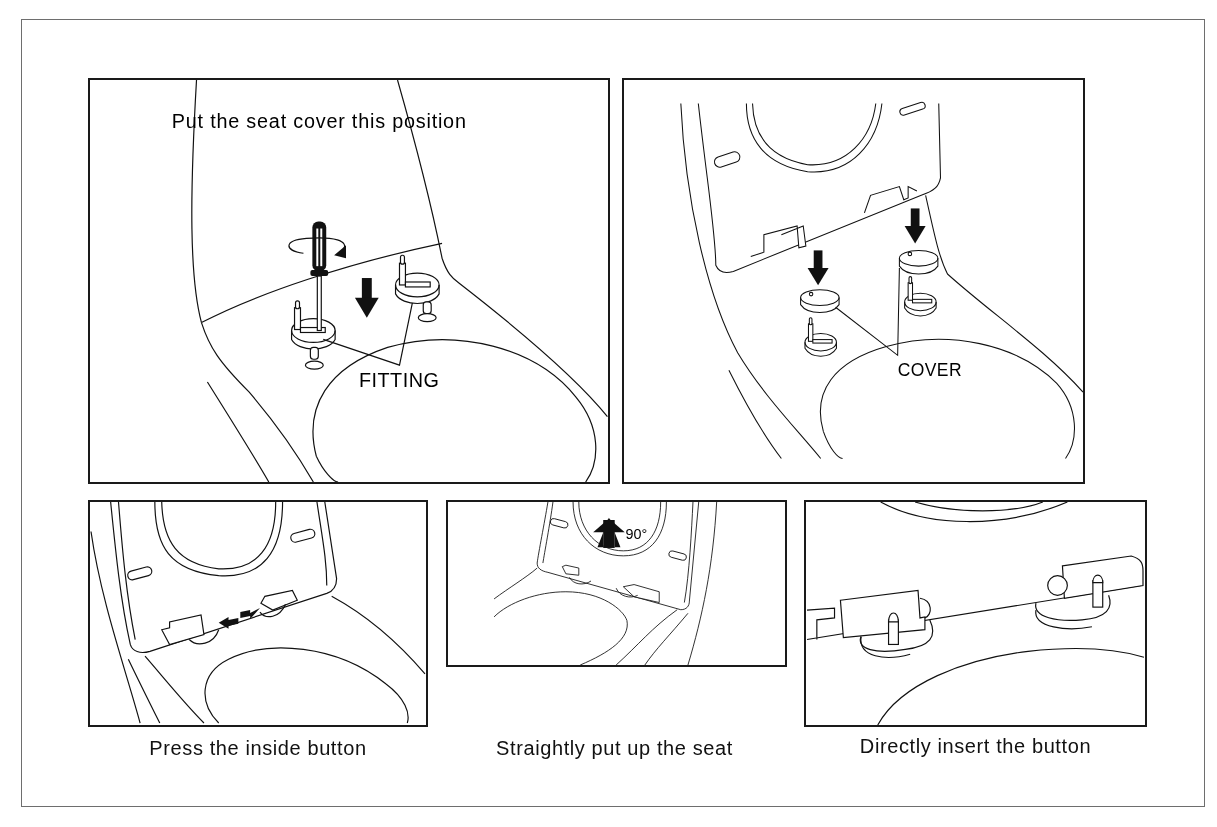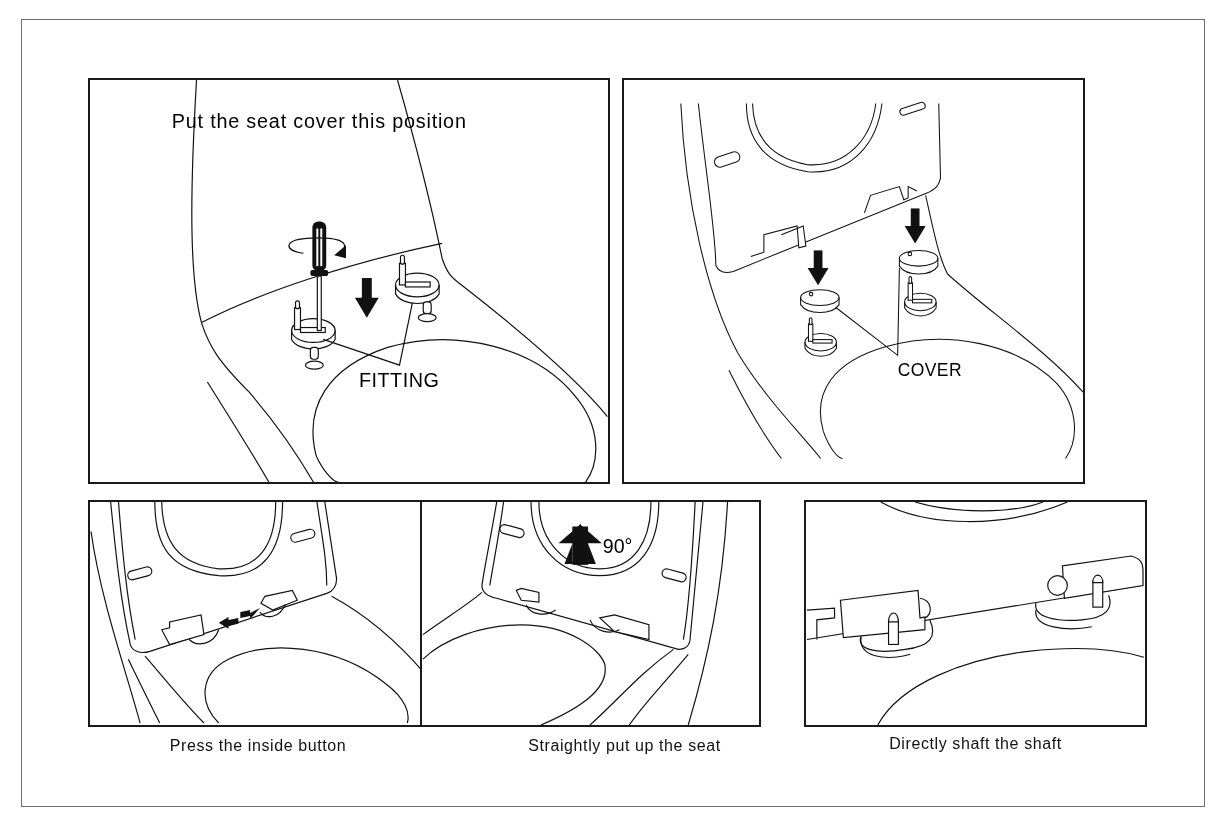--- a/index.html
+++ b/index.html
@@ -1,28 +1,28 @@
 <!DOCTYPE html>
 <html><head>
 <meta charset="utf-8">
 <style>
   html, body { margin:0; padding:0; background:#ffffff; }
   body { width:1217px; height:827px; position:relative; overflow:hidden; font-family:"Liberation Sans", sans-serif; color:#111; }
   .frame { position:absolute; left:21px; top:19px; width:1184px; height:788px; border:1px solid #6e6e6e; box-sizing:border-box; }
   .panel { position:absolute; border:2px solid #1a1a1a; box-sizing:border-box; background:#fff; overflow:hidden; }
   .panel svg { position:absolute; left:0; top:0; width:100%; height:100%; }
-  .caption { position:absolute; font-size:16px; letter-spacing:0.6px; text-align:center; white-space:nowrap; }
+  .caption { position:absolute; font-size:20px; letter-spacing:0.6px; text-align:center; white-space:nowrap; }
   .label { font-family:"Liberation Sans", sans-serif; }
   .p1 { left:88px; top:78px; width:522px; height:406px; }
   .p2 { left:622px; top:78px; width:463px; height:406px; }
   .p3 { left:88px; top:500px; width:340px; height:227px; }
-  .p4 { left:420px; top:500px; width:341px; height:227px; }
+  .p4 { left:446px; top:500px; width:341px; height:167px; }
   .p5 { left:804px; top:500px; width:343px; height:227px; }
   .cap3 { left:88px; top:737px; width:340px; }
-  .cap4 { left:454px; top:737px; width:341px; }
+  .cap4 { left:444px; top:737px; width:341px; }
   .cap5 { left:804px; top:735px; width:343px; }
   .ln { fill:none; stroke:#111; stroke-width:1.2; }
   .lnw { fill:#fff; stroke:#111; stroke-width:1.2; }
   .blk { fill:#111; stroke:none; }
 </style>
 </head>
 <body>
 
 <div class="frame"></div>
 
@@ -198,13 +198,13 @@
     <circle class="lnw" cx="255" cy="85" r="10"></circle>
     <path class="ln" d="M233,103 C230,118 255,122 280,120 C305,118 312,108 307,95"></path>
     <path class="ln" d="M233,110 C230,128 265,132 290,127"></path>
     <g>
       <rect class="lnw" x="291" y="80" width="10" height="27"></rect>
       <path class="lnw" d="M291,82 C291,72 301,72 301,82 Z"></path>
     </g>
     <path class="ln" d="M72,227 C95,185 160,160 225,152 C270,147 310,148 343,158"></path>
   </svg>
 </div>
-<div class="caption cap5">Directly shaft the shaft</div>
+<div class="caption cap5">Directly insert the button</div>
 
 </body></html>

